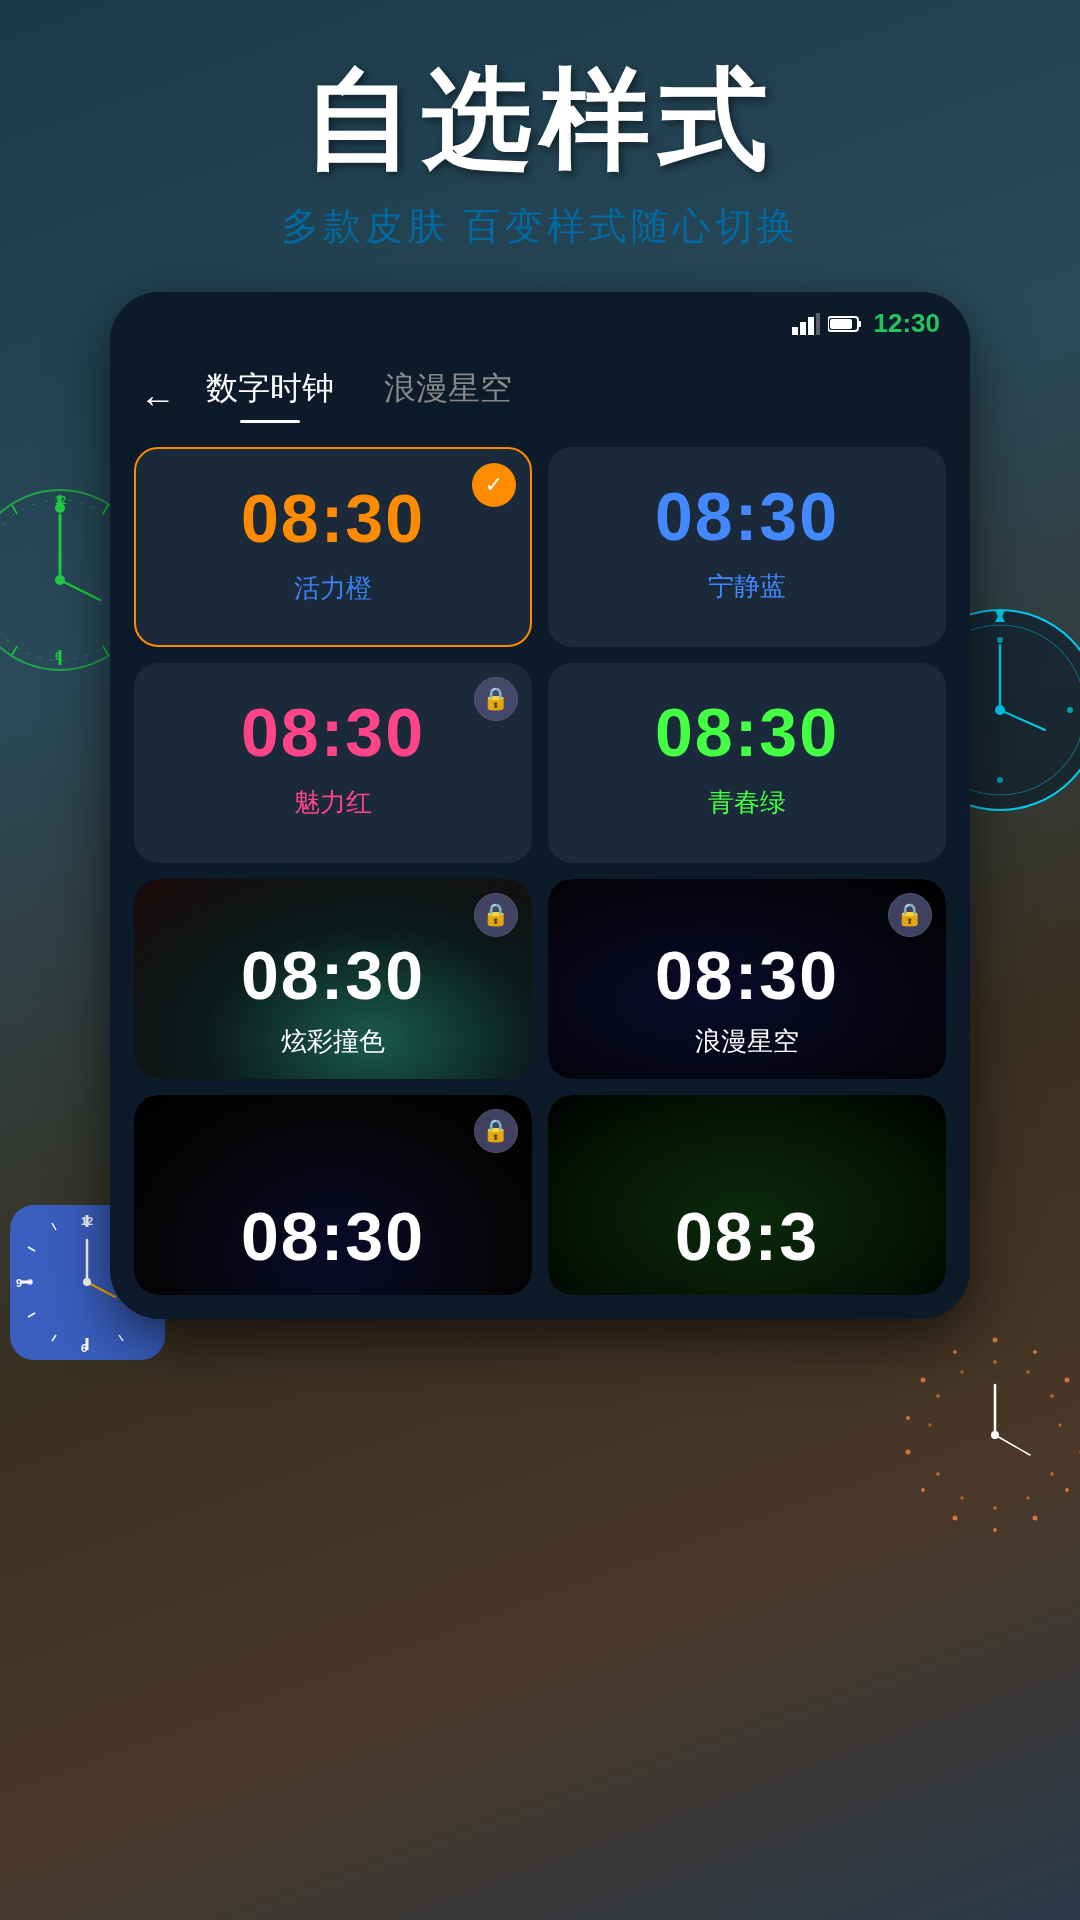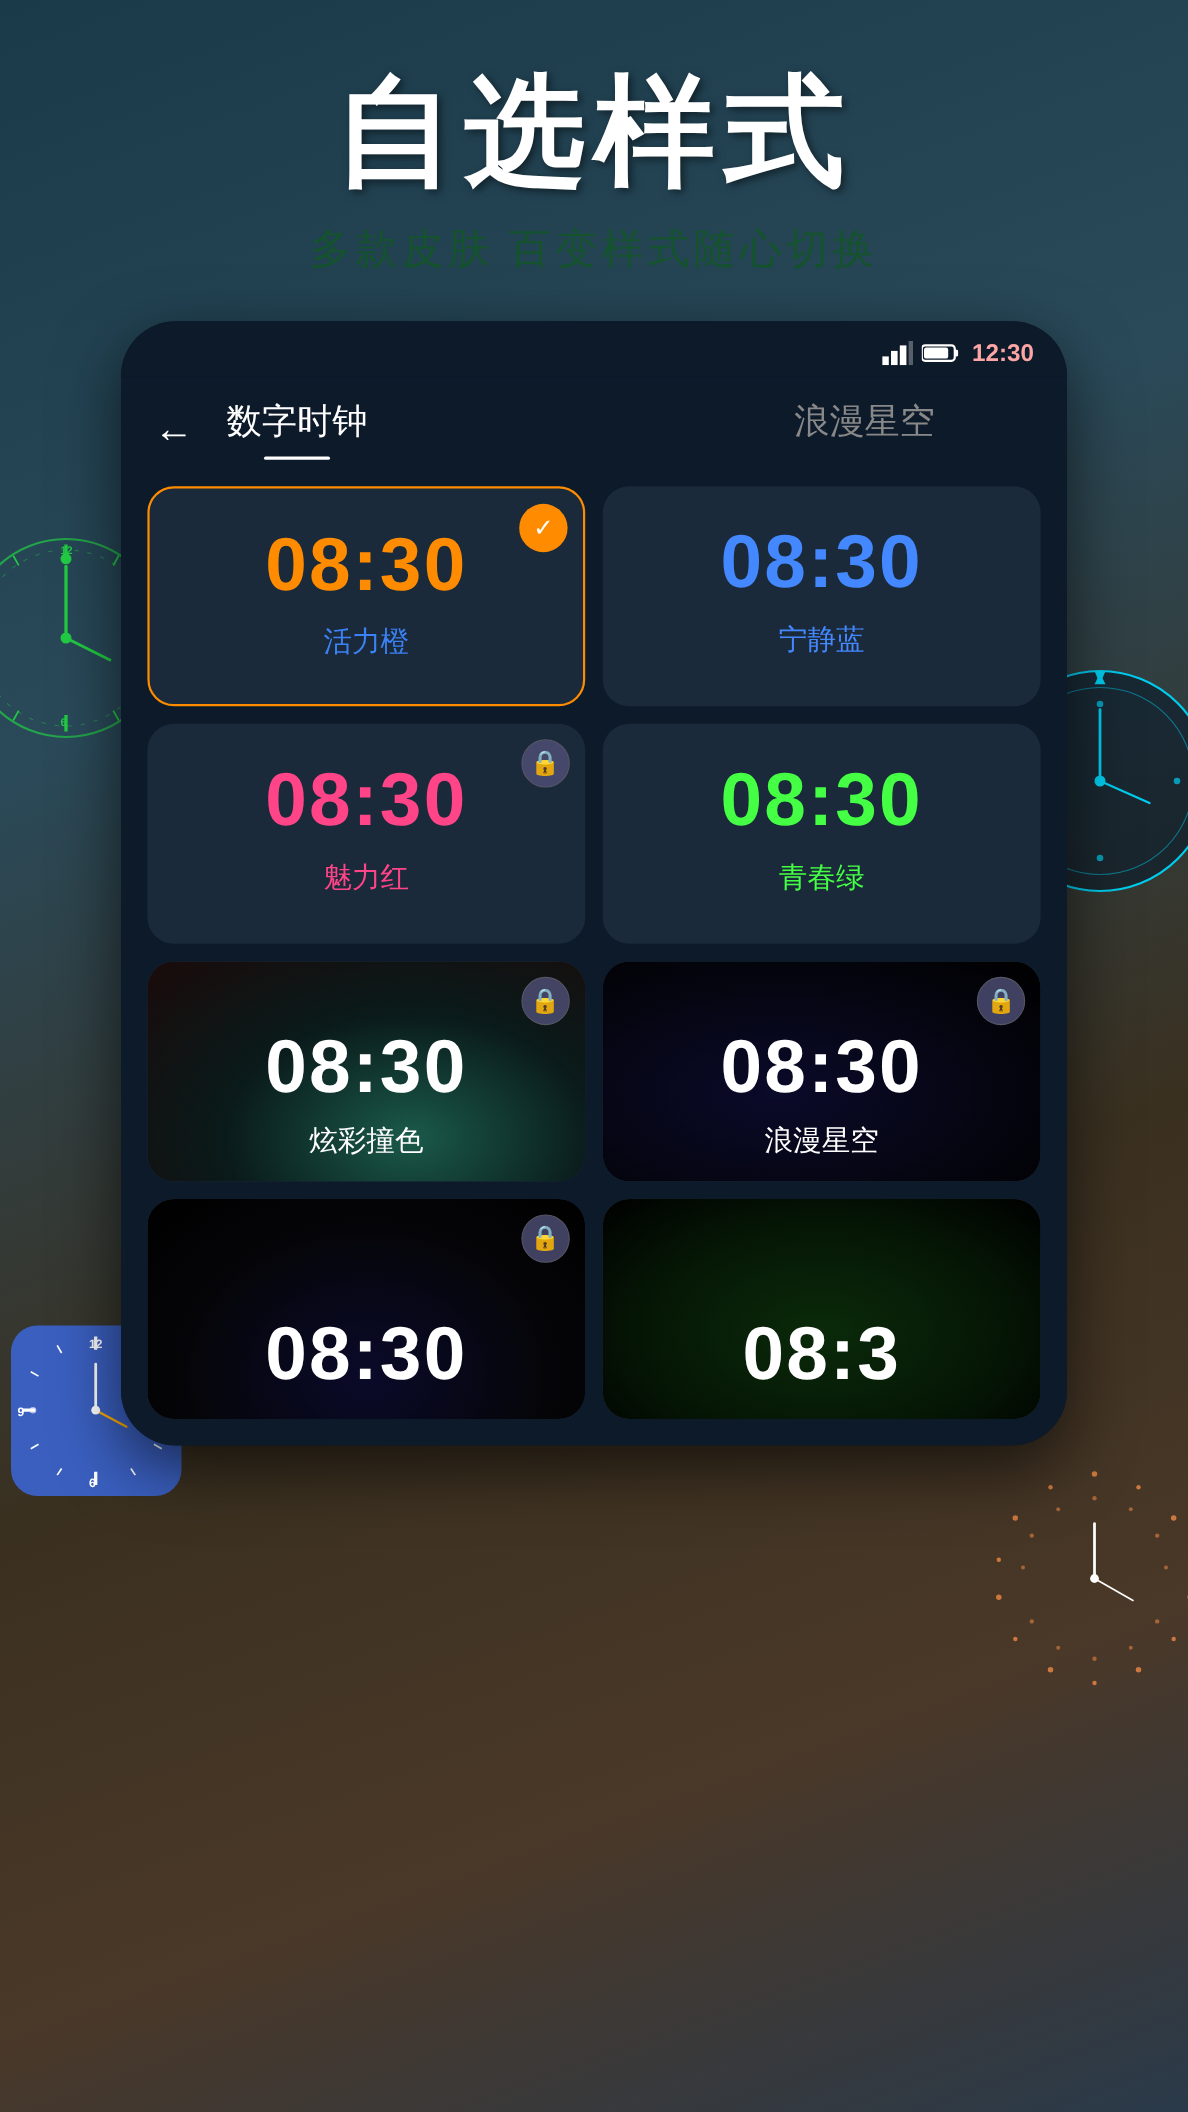--- a/index.html
+++ b/index.html
@@ -57,21 +57,21 @@
     .main-title {
       font-size: 110px;
       font-weight: 900;
       color: #ffffff;
       letter-spacing: 8px;
       text-shadow: 3px 3px 8px rgba(0,0,0,0.5);
       line-height: 1.1;
     }
     .subtitle {
       font-size: 38px;
-      color: #14532d;
+      color: #0369a1;
       margin-top: 20px;
       letter-spacing: 4px;
     }
 
     
     .phone-mockup {
       position: relative;
       z-index: 2;
       margin: 0 auto;
       width: 860px;
@@ -85,22 +85,22 @@
     
     .status-bar {
       display: flex;
       justify-content: flex-end;
       align-items: center;
       padding: 16px 30px 8px;
       background: #0d1a2a;
       gap: 12px;
     }
     .status-bar-time {
-      color: #fca5a5;
-      font-size: 22px;
+      color: #22c55e;
+      font-size: 26px;
       font-weight: 600;
     }
     .status-icons {
       display: flex;
       gap: 8px;
       align-items: center;
     }
 
     
     .top-nav {
@@ -110,23 +110,23 @@
       background: #0d1a2a;
       gap: 30px;
     }
     .back-arrow {
       color: #ffffff;
       font-size: 36px;
       cursor: pointer;
     }
     .nav-tabs {
       display: flex;
-      gap: 24px;
+      gap: 50px;
       flex: 1;
-      justify-content: space-between;
+      justify-content: flex-start;
     }
     .nav-tab {
       font-size: 32px;
       color: #888;
       cursor: pointer;
       padding-bottom: 12px;
       position: relative;
     }
     .nav-tab.active {
       color: #ffffff;

